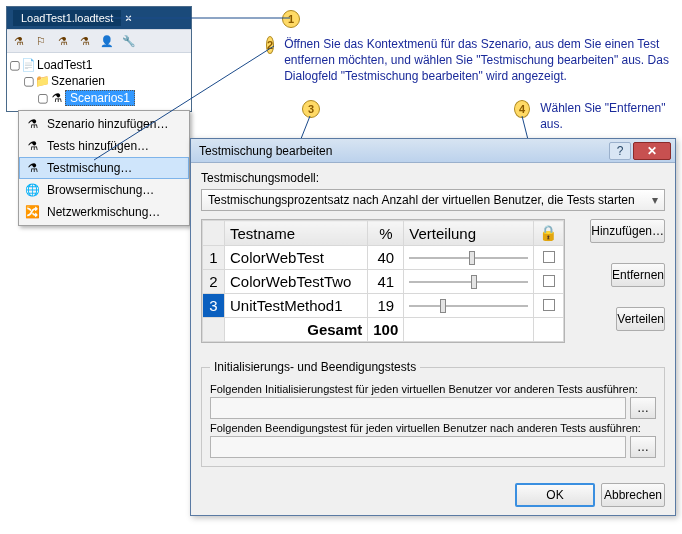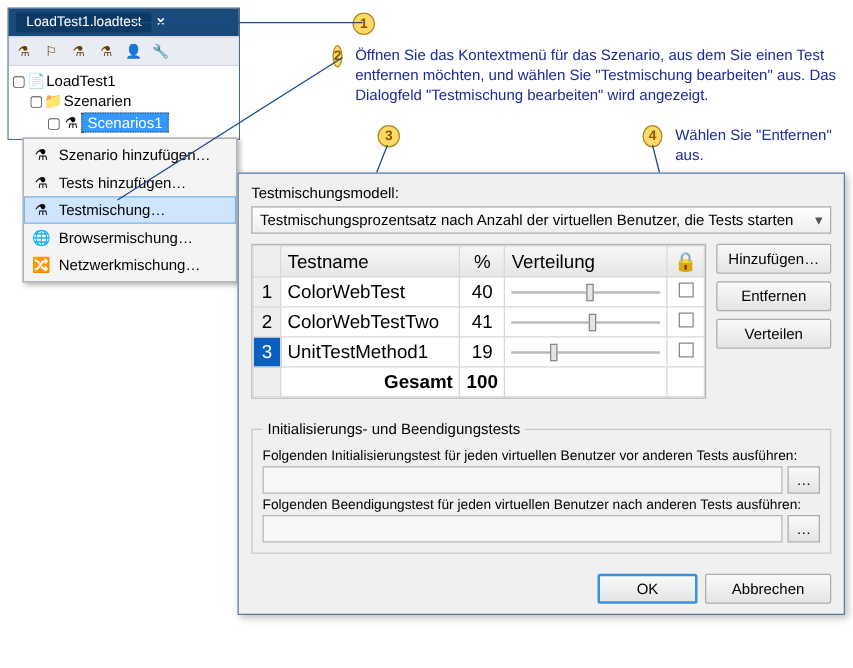--- a/index.html
+++ b/index.html
@@ -202,21 +202,21 @@
   }
   .slider .thumb {
     position:absolute;
     top: -1px;
     width: 6px; height: 14px;
     background: #e4e4e4;
     border: 1px solid #888;
   }
   .grid .totals td { font-weight: bold; text-align:right; }
   .grid .totals td.val { text-align:center;margin-top:41px; }
-  .side-btns { width: 92px; display:flex; flex-direction:column; gap:6px; }
+  .side-btns { width: 92px; display:flex; flex-direction:column; gap:20px;align-items:flex-end; }
   .btn {
     height: 24px;
     border: 1px solid #acacac;
     background: linear-gradient(#fafafa,#e4e4e4);
     font-size: 12px;
     display:flex; align-items:center; justify-content:center;
     border-radius:2px;
   }
   .fieldset {
     border: 1px solid #c8c8c8;
@@ -247,21 +247,21 @@
     display:flex; align-items:center; justify-content:center;
   }
   .dlg-footer {
     display:flex; justify-content:flex-end; gap:6px;
     padding: 8px 10px;
   }
   .btn.primary {
     border: 2px solid #3a8fe0;
     width: 80px;
   }
-  .btn.std { width: 101px; }
+  .btn.std { width: 64px; }
   .chkbox {
     width:12px;height:12px;border:1px solid #888;display:inline-block;background:#fff;
   }
 </style>
 </head>
 <body>
 
 <div class="panel">
   <div class="panel-header">
     <span class="tab">
@@ -335,20 +335,26 @@
 </div>
 
 <svg class="line-svg" style="left:0;top:0;width:682px;height:534px;">
   <line x1="290" y1="18" x2="108" y2="18" stroke="#1a4a8a" stroke-width="1"></line>
   <line x1="274" y1="46" x2="94" y2="160" stroke="#1a4a8a" stroke-width="1"></line>
   <line x1="310" y1="116" x2="238" y2="298" stroke="#1a4a8a" stroke-width="1"></line>
   <line x1="522" y1="116" x2="558" y2="258" stroke="#1a4a8a" stroke-width="1"></line>
 </svg>
 
 <div class="dialog">
+  <div class="titlebar">
+    <span>Testmischung bearbeiten</span>
+    <span class="spacer"></span>
+    <span class="tbtn help">?</span>
+    <span class="tbtn close">✕</span>
+  </div>
   <div class="dialog-body">
     <div>Testmischungsmodell:</div>
     <div class="combo">
       <span>Testmischungsprozentsatz nach Anzahl der virtuellen Benutzer, die Tests starten</span>
       <span class="arrow">▾</span>
     </div>
 
     <div class="grid-area">
       <div class="grid">
         <table>

